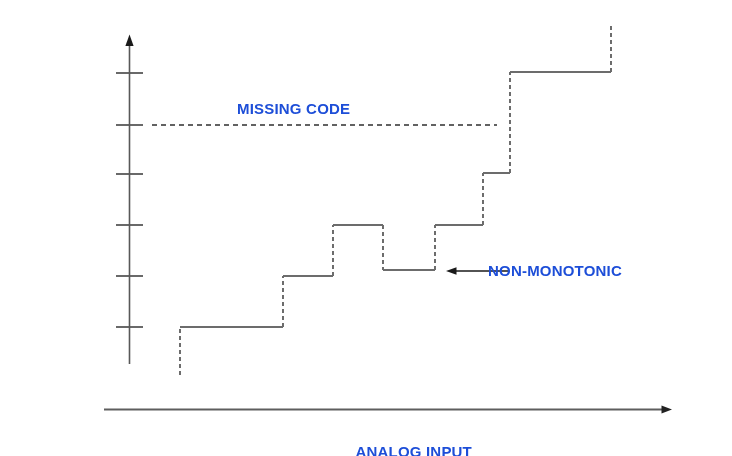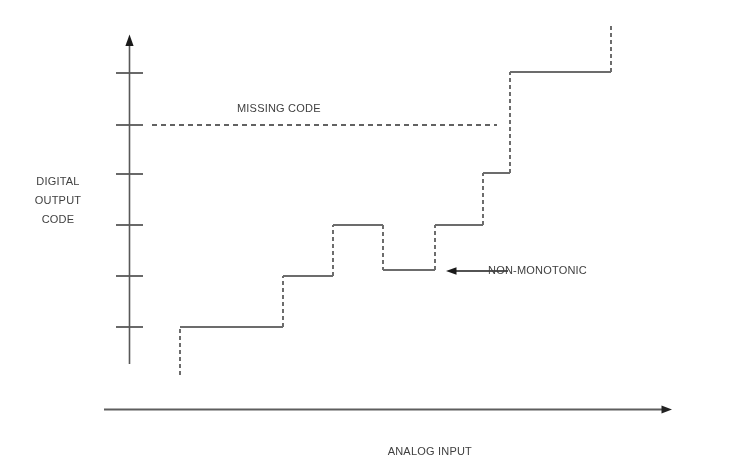--- a/index.html
+++ b/index.html
@@ -15,24 +15,24 @@
     font-family: "Liberation Sans", sans-serif;
     overflow: hidden;
   }
   #plot-svg {
     position: absolute;
     left: 0;
     top: 0;
   }
   .lbl {
     position: absolute;
-    font-weight: normal;
-    font-size: 11px;
+    font-weight: bold;
+    font-size: 15px;
     line-height: 17px;
-    color: #404040;
+    color: #1d4ed8;
     letter-spacing: 0.2px;
     white-space: pre-line;
   }
   .lbl-yaxis {
     left: 10px;
     top: 172px;
     width: 96px;
     text-align: center;
     line-height: 19px;
   }
@@ -97,20 +97,17 @@
     </g>
 
     <line x1="152" y1="125" x2="497" y2="125" stroke="#2f2f2f" stroke-width="1.4" stroke-dasharray="5 4"></line>
 
     <g>
       <line x1="453" y1="271" x2="508" y2="271" stroke="#1a1a1a" stroke-width="1.5"></line>
       <polygon points="446,271 456.5,267.2 456.5,274.8" fill="#1a1a1a"></polygon>
     </g>
   </svg>
 
-  <div class="lbl lbl-yaxis">DIGITAL
-OUTPUT
-CODE</div>
   <div class="lbl lbl-missing">MISSING CODE</div>
   <div class="lbl lbl-nonmono">NON-MONOTONIC</div>
   <div class="lbl lbl-xaxis">ANALOG INPUT</div>
 
 </div>
 
 </body></html>

